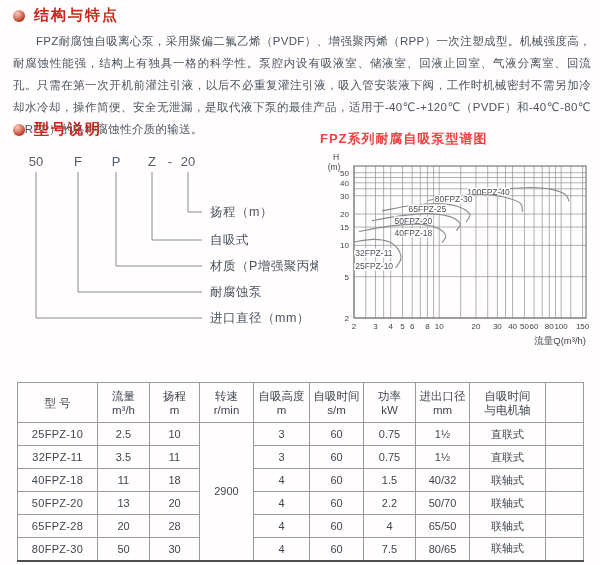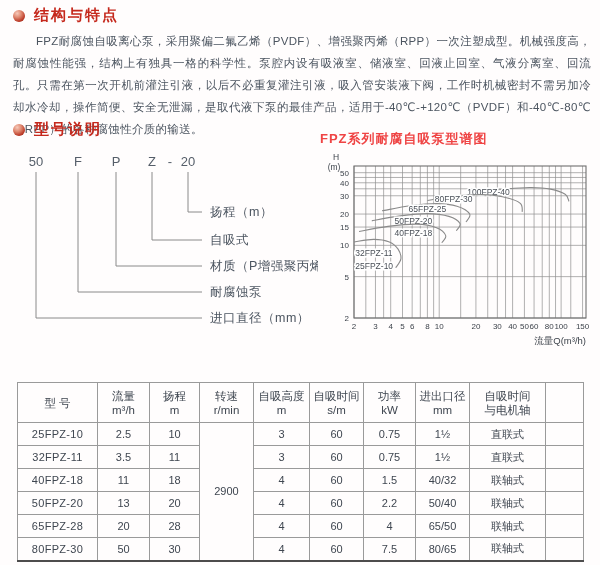--- a/index.html
+++ b/index.html
@@ -249,21 +249,21 @@
           <td>联轴式</td>
           <td></td>
         </tr>
         <tr>
           <td class="model-cell">50FPZ-20</td>
           <td>13</td>
           <td>20</td>
           <td>4</td>
           <td>60</td>
           <td>2.2</td>
-          <td>50/40</td>
+          <td>50/70</td>
           <td>联轴式</td>
           <td></td>
         </tr>
         <tr>
           <td class="model-cell">65FPZ-28</td>
           <td>20</td>
           <td>28</td>
           <td>4</td>
           <td>60</td>
           <td>4</td>

